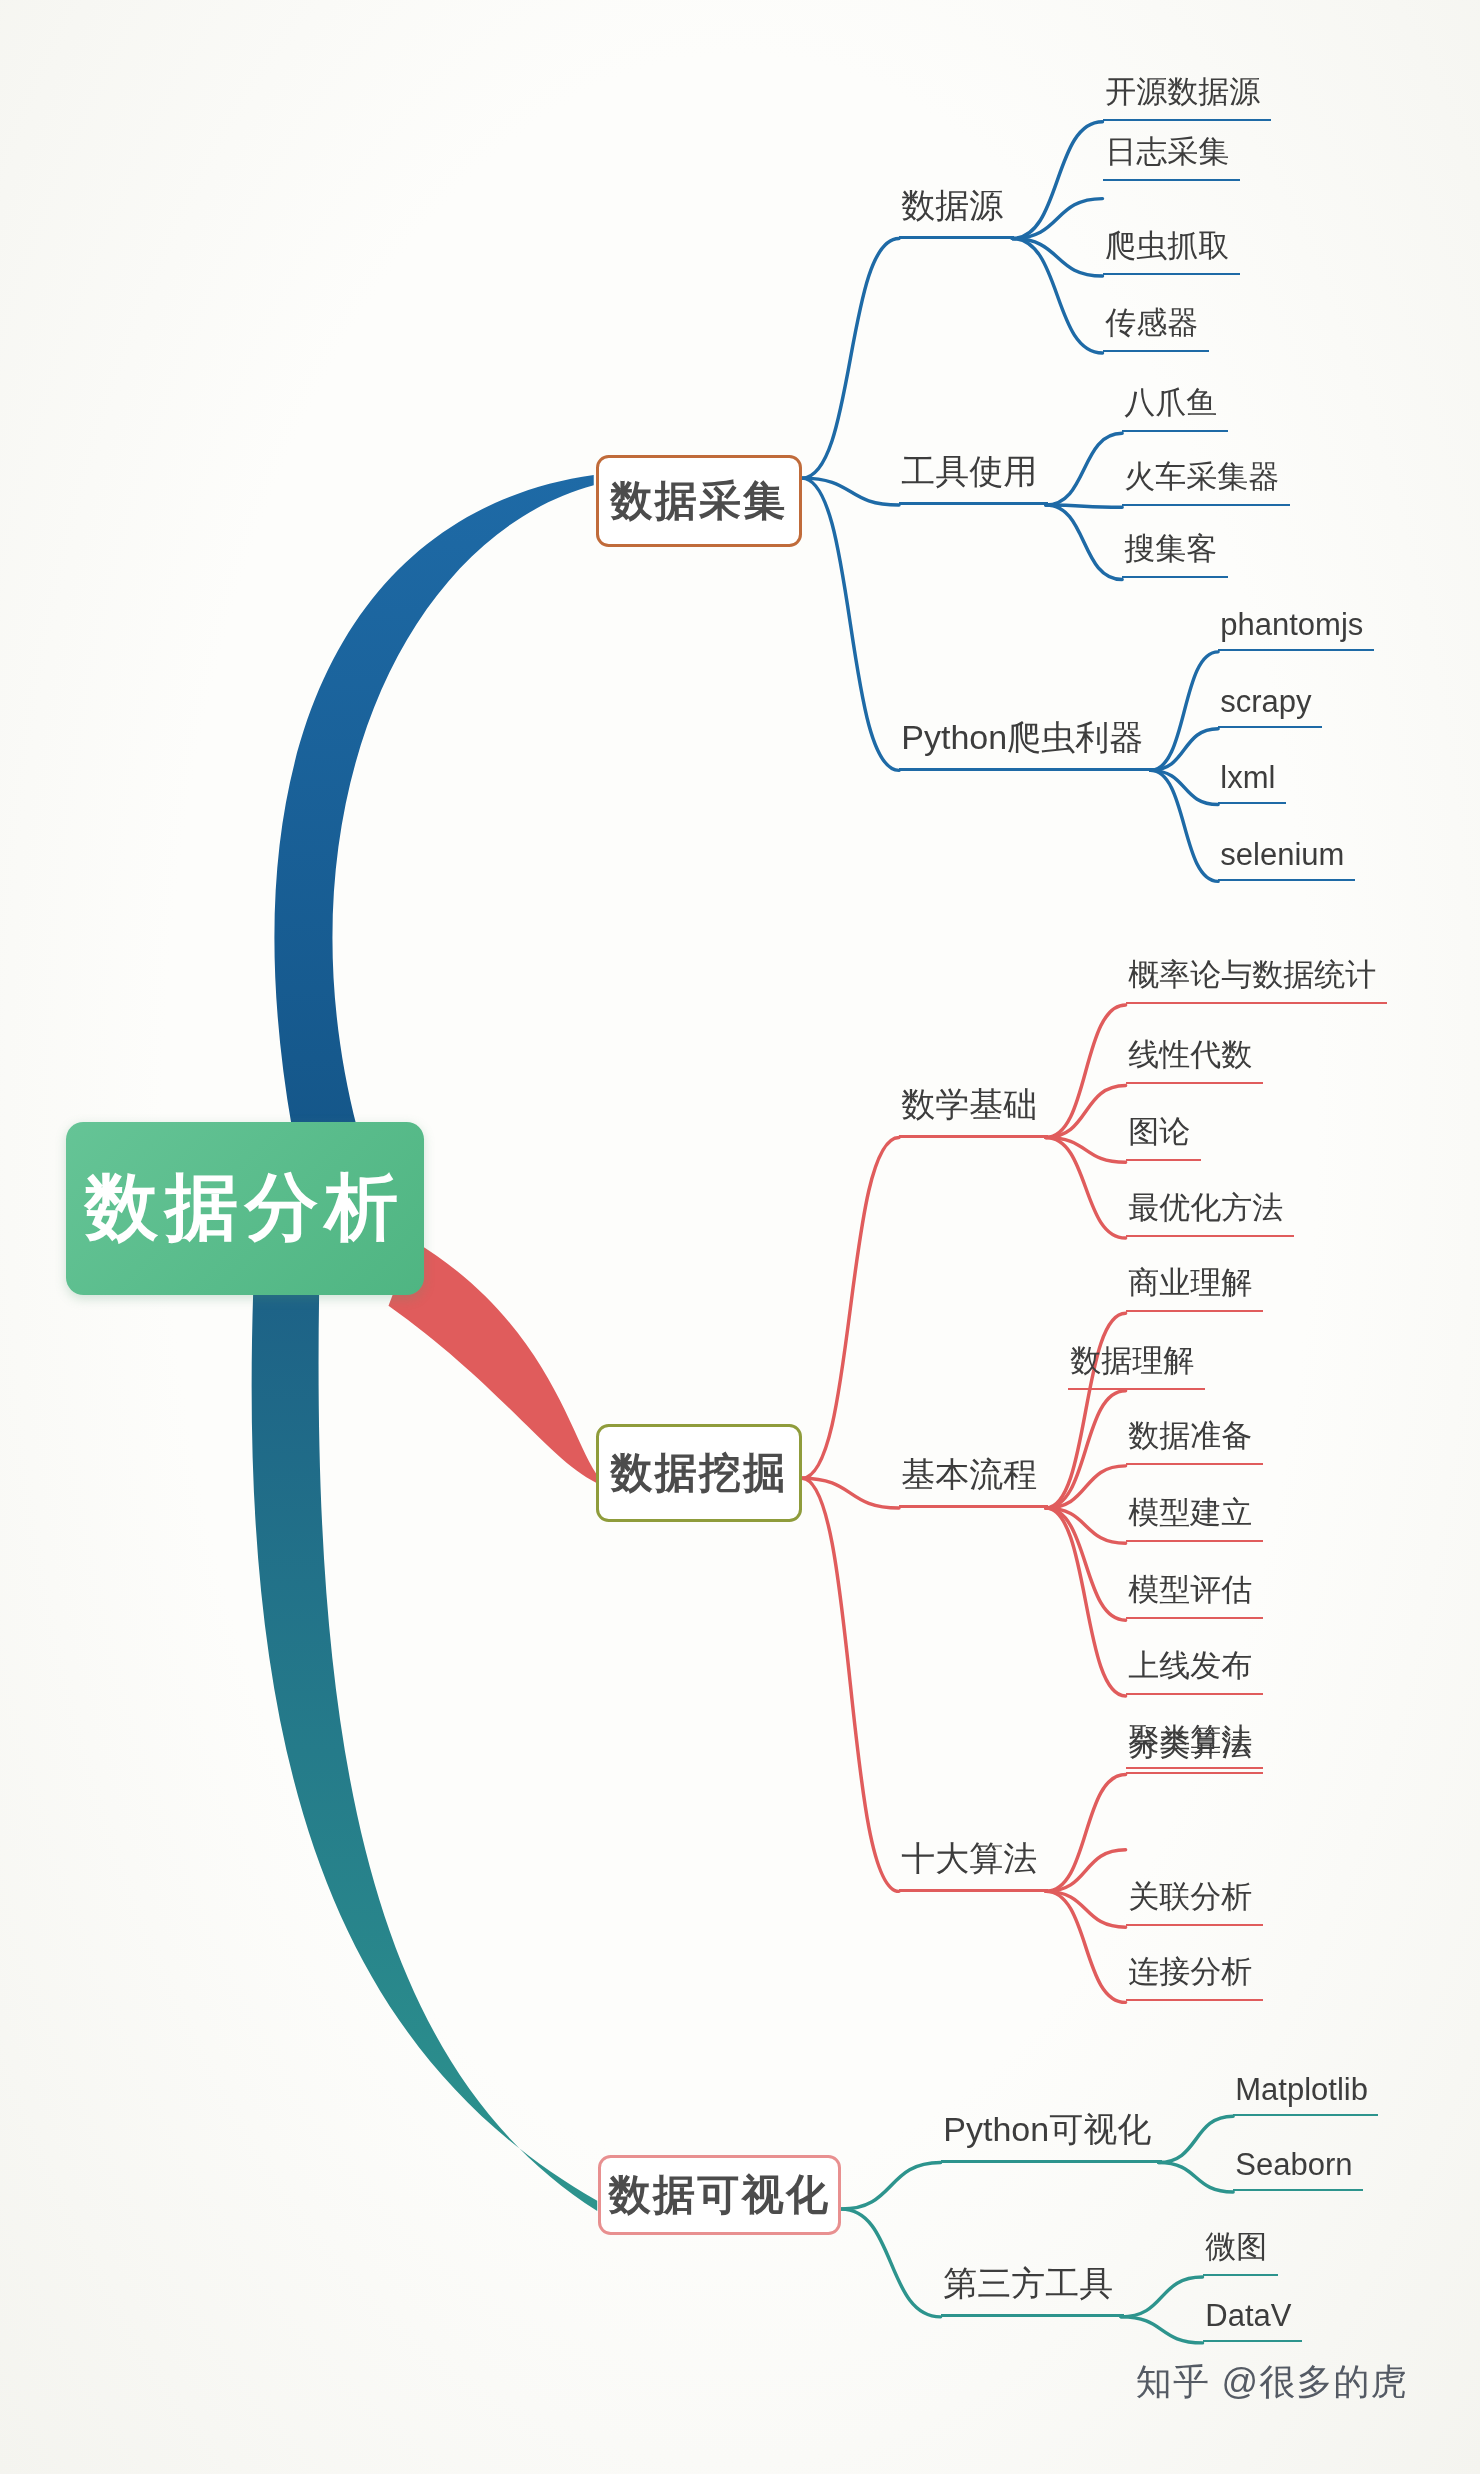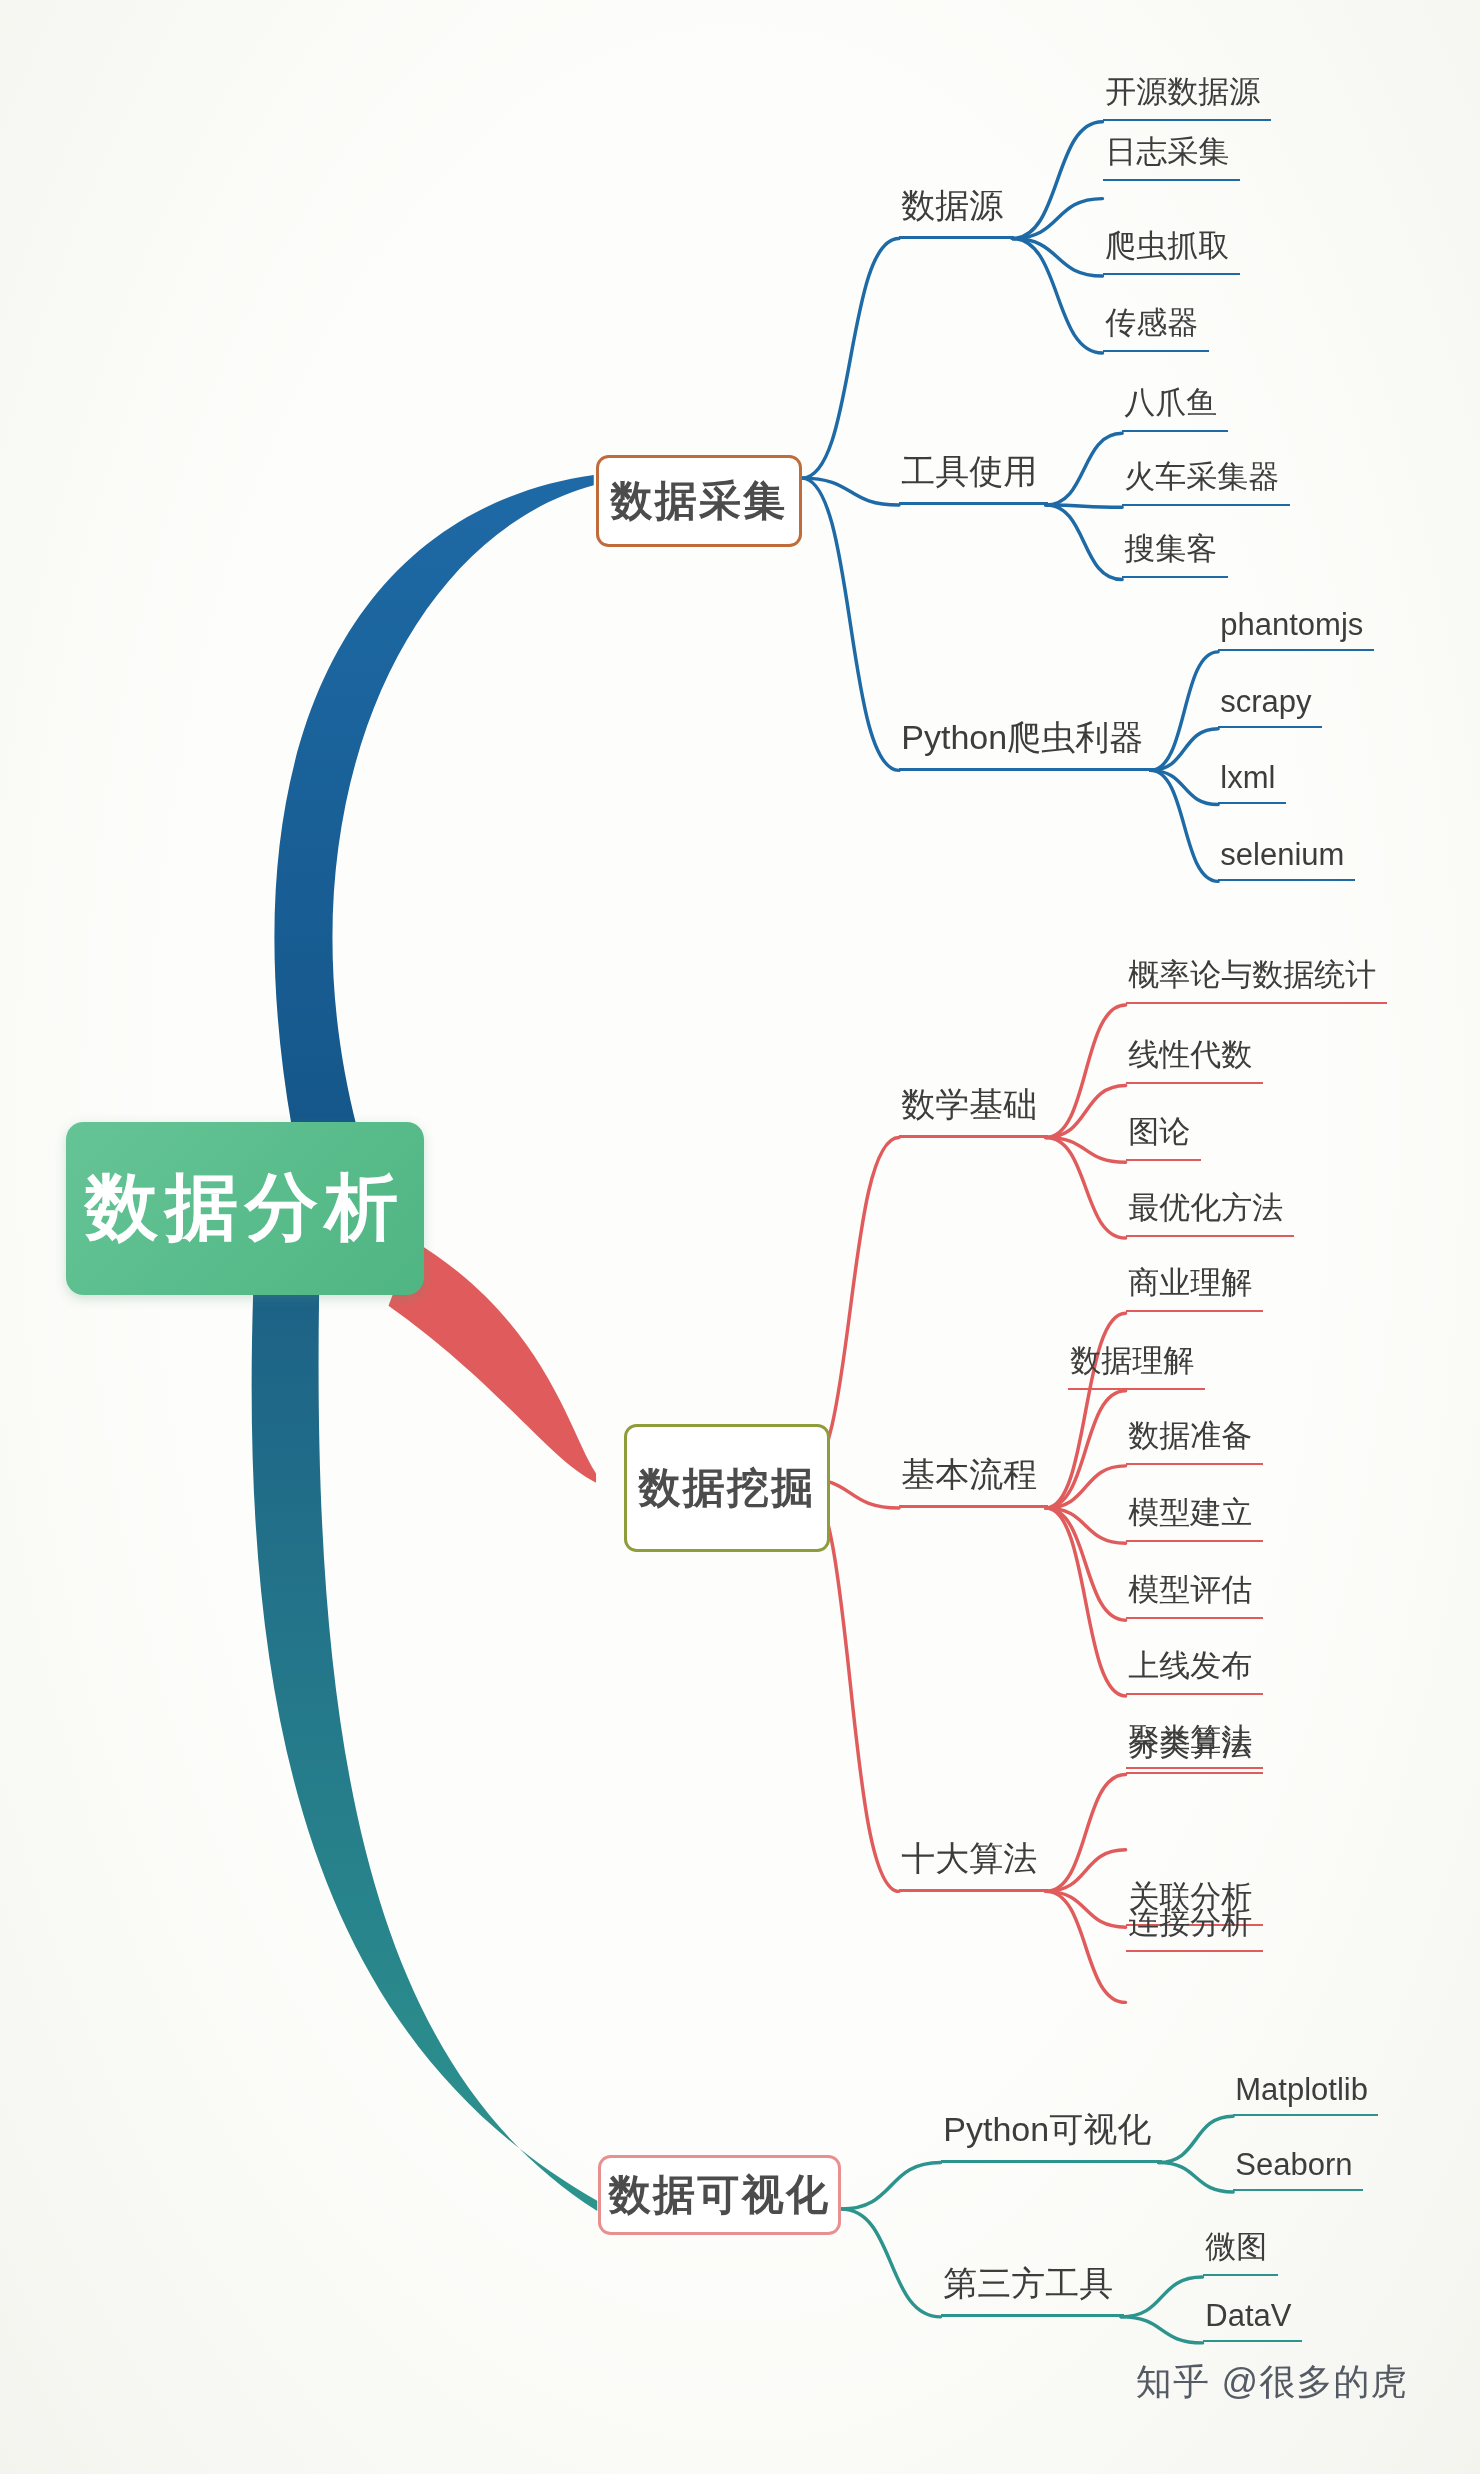--- a/index.html
+++ b/index.html
@@ -88,21 +88,21 @@
       <path d="M 1455 3820.5 C 1549.6 3820.5, 1532.4 4007, 1627 4007" fill="none" stroke="#2d948d" stroke-width="6" stroke-linecap="round" class="gen"></path>
       <path d="M 2004 3740 C 2074.95 3740, 2062.05 3660, 2133 3660" fill="none" stroke="#2d948d" stroke-width="6" stroke-linecap="round" class="gen"></path>
       <path d="M 2004 3740 C 2074.95 3740, 2062.05 3791, 2133 3791" fill="none" stroke="#2d948d" stroke-width="6" stroke-linecap="round" class="gen"></path>
       <path d="M 1939 4007 C 2016.55 4007, 2002.45 3938, 2080 3938" fill="none" stroke="#2d948d" stroke-width="6" stroke-linecap="round" class="gen"></path>
       <path d="M 1939 4007 C 2016.55 4007, 2002.45 4052, 2080 4052" fill="none" stroke="#2d948d" stroke-width="6" stroke-linecap="round" class="gen"></path>
     </svg>
 
   <div class="root" id="root-node" style="left:66px;top:1122px;width:358px;height:173px">数据分析</div>
 
   <div class="node-box" id="b1" style="left: 596px; top: 424px; width: 206px; height: 92px; border-color: rgb(192, 107, 58); margin-top: 31px;">数据采集</div>
-  <div class="node-box" id="b2" style="left: 624px; top: 1424px; width: 206px; height: 128px; border-color: rgb(143, 156, 59);">数据挖掘</div>
+  <div class="node-box" id="b2" style="left: 596px; top: 1424px; width: 206px; height: 98px; border-color: rgb(143, 156, 59);">数据挖掘</div>
   <div class="node-box" id="b3" style="left: 598px; top: 2155px; width: 243px; height: 80px; border-color: rgb(232, 144, 144);">数据可视化</div>
 
   <div class="lv2" id="l1a" style="left: 899px; top: 183px; border-bottom-color: rgb(30, 106, 166);">数据源</div>
   <div class="lv2" id="l1b" style="left: 899px; top: 449px; border-bottom-color: rgb(30, 106, 166);">工具使用</div>
   <div class="lv2" id="l1c" style="left: 899px; top: 715px; border-bottom-color: rgb(30, 106, 166);">Python爬虫利器</div>
 
   <div class="leaf" style="left: 1103px; top: 71px; border-bottom-color: rgb(30, 106, 166);">开源数据源</div>
   <div class="leaf" style="left: 1103px; top: 131px; border-bottom-color: rgb(30, 106, 166);">日志采集</div>
   <div class="leaf" style="left: 1103px; top: 225px; border-bottom-color: rgb(30, 106, 166);">爬虫抓取</div>
   <div class="leaf" style="left: 1103px; top: 302px; border-bottom-color: rgb(30, 106, 166);">传感器</div>
@@ -128,21 +128,21 @@
   <div class="leaf" style="left: 1126px; top: 1262px; border-bottom-color: rgb(224, 92, 92);">商业理解</div>
   <div class="leaf" style="left: 1068px; top: 1340px; border-bottom-color: rgb(224, 92, 92);">数据理解</div>
   <div class="leaf" style="left: 1126px; top: 1415px; border-bottom-color: rgb(224, 92, 92);">数据准备</div>
   <div class="leaf" style="left: 1126px; top: 1492px; border-bottom-color: rgb(224, 92, 92);">模型建立</div>
   <div class="leaf" style="left: 1126px; top: 1569px; border-bottom-color: rgb(224, 92, 92);">模型评估</div>
   <div class="leaf" style="left: 1126px; top: 1645px; border-bottom-color: rgb(224, 92, 92);">上线发布</div>
 
   <div class="leaf" style="left: 1126px; top: 1724px; border-bottom-color: rgb(224, 92, 92);">分类算法</div>
   <div class="leaf" style="left: 1126px; top: 1719px; border-bottom-color: rgb(224, 92, 92);">聚类算法</div>
   <div class="leaf" style="left: 1126px; top: 1876px; border-bottom-color: rgb(224, 92, 92);">关联分析</div>
-  <div class="leaf" style="left: 1126px; top: 1902px; border-bottom-color: rgb(224, 92, 92);">连接分析</div>
+  <div class="leaf" style="left: 1126px; top: 1951px; border-bottom-color: rgb(224, 92, 92);">连接分析</div>
 
   <div class="lv2" id="l3a" style="left: 941px; top: 2107px; border-bottom-color: rgb(45, 148, 141);">Python可视化</div>
   <div class="lv2" id="l3b" style="left: 941px; top: 2261px; border-bottom-color: rgb(45, 148, 141);">第三方工具</div>
 
   <div class="leaf" style="left: 1233px; top: 2072px; border-bottom-color: rgb(45, 148, 141);">Matplotlib</div>
   <div class="leaf" style="left: 1233px; top: 2147px; border-bottom-color: rgb(45, 148, 141);">Seaborn</div>
   <div class="leaf" style="left: 1203px; top: 2226px; border-bottom-color: rgb(45, 148, 141);">微图</div>
   <div class="leaf" style="left: 1203px; top: 2298px; border-bottom-color: rgb(45, 148, 141);">DataV</div>
 
   <div class="watermark">知乎 @很多的虎</div>

